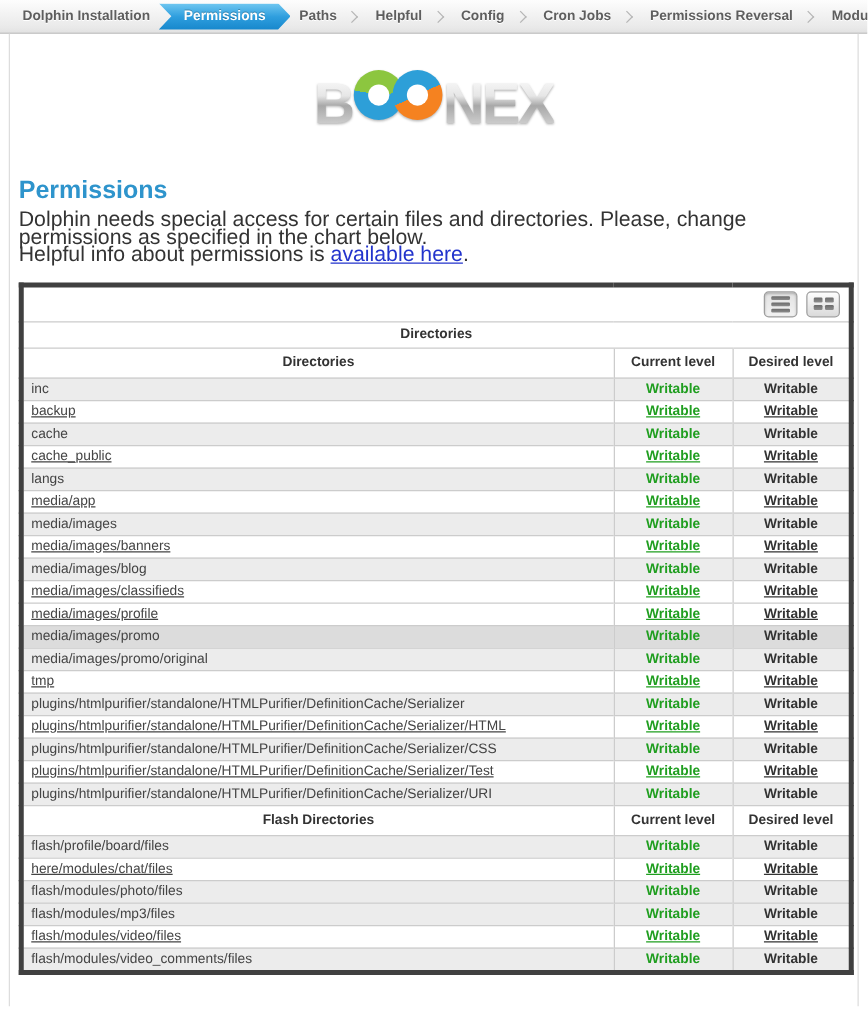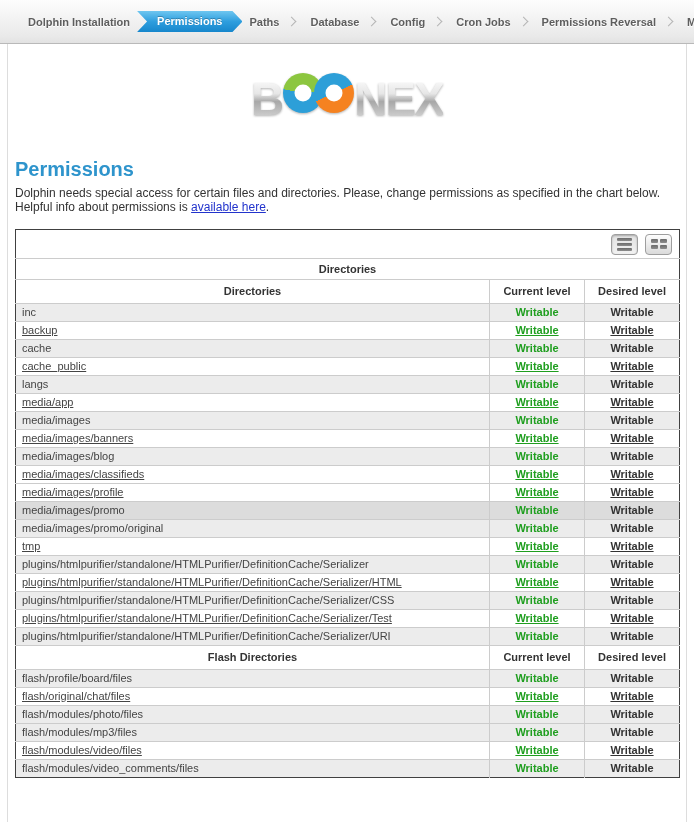--- a/index.html
+++ b/index.html
@@ -1,22 +1,22 @@
 <!DOCTYPE html>
 <html><head>
 <meta charset="utf-8">
 <style>
   * { margin:0; padding:0; box-sizing:border-box; }
   html,body { width:694px; height:829px; overflow:hidden; background:#fff;
     font-family:"Liberation Sans", sans-serif; }
 
   
-  .topnav { height:44px; display:flex; align-items:center;
+  .topnav { height:27px; display:flex; align-items:center;
     background:linear-gradient(#fdfdfd,#e9e9e9 85%,#e2e2e2);
-    border-bottom:1px solid #b9b9b9; padding-left:22px; white-space:nowrap; }
+    border-bottom:1px solid #b9b9b9; padding-left:12px; white-space:nowrap; }
   .nav-item { font-size:11px; font-weight:bold; color:#5e5e5e;
     text-shadow:0 1px 0 #fff; padding:0 6px; cursor:pointer; }
   .nav-item.active { color:#fff; text-shadow:0 -1px 0 rgba(0,0,0,.25);
     background:linear-gradient(#6ec6f0,#2e9ede 50%,#1787cc);
     height:21px; line-height:21px; padding:0 20px; margin:0 1px;
     clip-path:polygon(0 0, calc(100% - 10px) 0, 100% 50%, calc(100% - 10px) 100%, 0 100%, 10px 50%); }
   .sep { width:7px; height:7px; border-top:1px solid #b5b5b5; border-right:1px solid #b5b5b5;
     transform:rotate(45deg); margin:0 9px 0 3px; flex:none; }
 
   
@@ -32,26 +32,26 @@
     -webkit-background-clip:text; background-clip:text; color:transparent; }
   .ring { display:inline-block; width:40px; height:40px; border-radius:50%;
     position:relative; vertical-align:-3px; }
   .ring.r1 { background:conic-gradient(#8cc63f 0 23%, #2d9fd8 23% 78%, #8cc63f 78%); margin-left:1px; }
   .ring.r2 { background:conic-gradient(#2d9fd8 0 18%, #f58220 18% 68%, #2d9fd8 68%); margin-left:-9px; }
   .ring .hole { position:absolute; left:50%; top:50%; width:17px; height:17px;
     transform:translate(-50%,-50%); background:#fff; border-radius:50%; }
 
   
   .page-title { color:#2e94cc; font-size:20px; font-weight:bold; margin:33px 0 5px 0; }
-  .page-desc { font-size:12px; color:#333; line-height:14px; margin-bottom:15px; }
+  .page-desc { font-size:17px; color:#333; line-height:14px; margin-bottom:15px; }
   .page-desc a { color:#2233cc; }
 
   
   table { width:664px; margin:0 auto; border-collapse:collapse; table-layout:fixed;
-    border:1px solid #404040; font-size:11px; color:#444; }
+    border:4px solid #404040; font-size:11px; color:#444; }
   td { border-top:1px solid #ccc; padding:2px 6px; line-height:13px; }
   td + td { border-left:1px solid #ccc; }
   tr.toolbar td { border-top:none; height:29px; text-align:right; padding-right:7px; }
   tr.caption td { font-weight:bold; color:#333; text-align:center; height:21px; }
   tr.colhead td { font-weight:bold; color:#333; text-align:center; height:24px; }
   tr.data.odd  td { background:#ececec; }
   tr.data.even td { background:#fff;text-decoration:underline; }
   tr.data.hl   td { background:#dcdcdc; }
   td.cur { color:#1f9e1f; font-weight:bold; text-align:center; }
   td.des { color:#333; font-weight:bold; text-align:center; }
@@ -69,21 +69,21 @@
   .ic-grid i { display:block; width:7px; height:4px; background:linear-gradient(#6b6b6b,#8d8d8d); border-radius:1px; }
 </style>
 </head>
 <body>
 
 <div class="topnav">
     <div class="nav-item">Dolphin Installation</div>
     <div class="nav-item active">Permissions</div>
     <div class="nav-item">Paths</div>
     <span class="sep"></span>
-    <div class="nav-item">Database</div>
+    <div class="nav-item">Helpful</div>
     <span class="sep"></span>
     <div class="nav-item">Config</div>
     <span class="sep"></span>
     <div class="nav-item">Cron Jobs</div>
     <span class="sep"></span>
     <div class="nav-item">Permissions Reversal</div>
     <span class="sep"></span>
     <div class="nav-item">Modules</div>
   </div>
 
@@ -230,21 +230,21 @@
           <td>Flash Directories</td>
           <td>Current level</td>
           <td>Desired level</td>
         </tr>
         <tr class="data odd">
           <td class="path">flash/profile/board/files</td>
           <td class="cur">Writable</td>
           <td class="des">Writable</td>
         </tr>
         <tr class="data even">
-          <td class="path">flash/original/chat/files</td>
+          <td class="path">here/modules/chat/files</td>
           <td class="cur">Writable</td>
           <td class="des">Writable</td>
         </tr>
         <tr class="data odd">
           <td class="path">flash/modules/photo/files</td>
           <td class="cur">Writable</td>
           <td class="des">Writable</td>
         </tr>
         <tr class="data odd">
           <td class="path">flash/modules/mp3/files</td>

